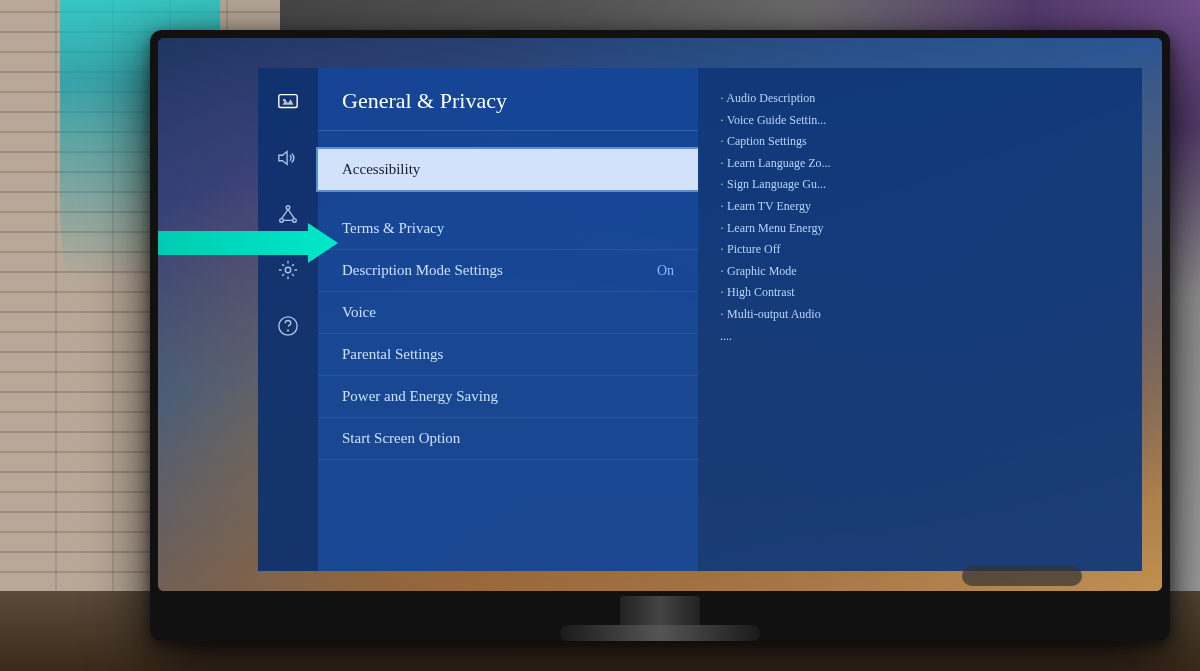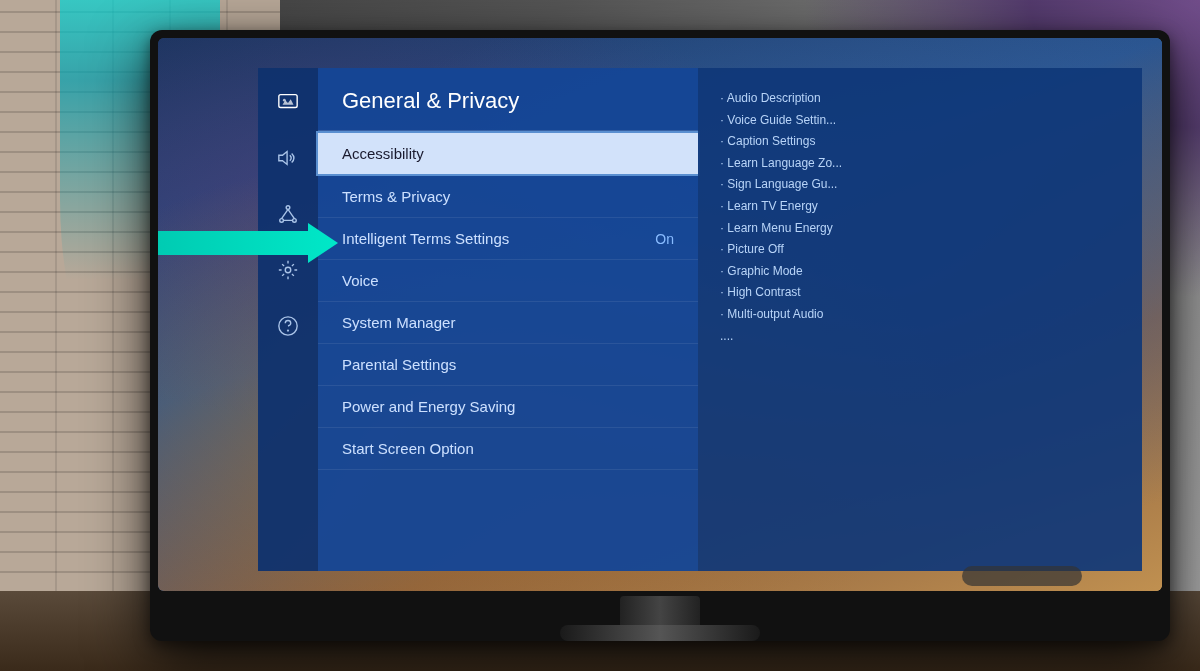--- a/index.html
+++ b/index.html
@@ -138,20 +138,21 @@
     }
 
     
     .settings-overlay {
       position: absolute;
       top: 30px;
       left: 100px;
       right: 20px;
       bottom: 20px;
       display: flex;
+      font-family: Liberation Serif, serif;
     }
 
     
     .sidebar {
       width: 60px;
       background: rgba(15, 50, 110, 0.95);
       display: flex;
       flex-direction: column;
       align-items: center;
       padding-top: 20px;
@@ -198,21 +199,21 @@
       display: flex;
       align-items: center;
       justify-content: space-between;
     }
 
     .menu-item.selected {
       background: rgba(220, 235, 255, 0.95);
       color: #1a1a2e;
       font-weight: 500;
       border: 2px solid #5a8fd0;
-      margin: 0 -2px;
+      margin: 16px -2px;
     }
 
     .menu-item-value {
       color: #88bbff;
       font-size: 14px;
       margin-left: 10px;
     }
 
     
     .info-panel {
@@ -340,28 +341,25 @@
         <div class="menu-panel">
           <div class="menu-header">General &amp; Privacy</div>
 
           <div class="menu-item selected">
             <span>Accessibility</span>
           </div>
           <div class="menu-item">
             <span>Terms &amp; Privacy</span>
           </div>
           <div class="menu-item">
-            <span>Intelligent Terms Settings</span>
+            <span>Description Mode Settings</span>
             <span class="menu-item-value">On</span>
           </div>
           <div class="menu-item">
             <span>Voice</span>
-          </div>
-          <div class="menu-item">
-            <span>System Manager</span>
           </div>
           <div class="menu-item">
             <span>Parental Settings</span>
           </div>
           <div class="menu-item">
             <span>Power and Energy Saving</span>
           </div>
           <div class="menu-item">
             <span>Start Screen Option</span>
           </div>

